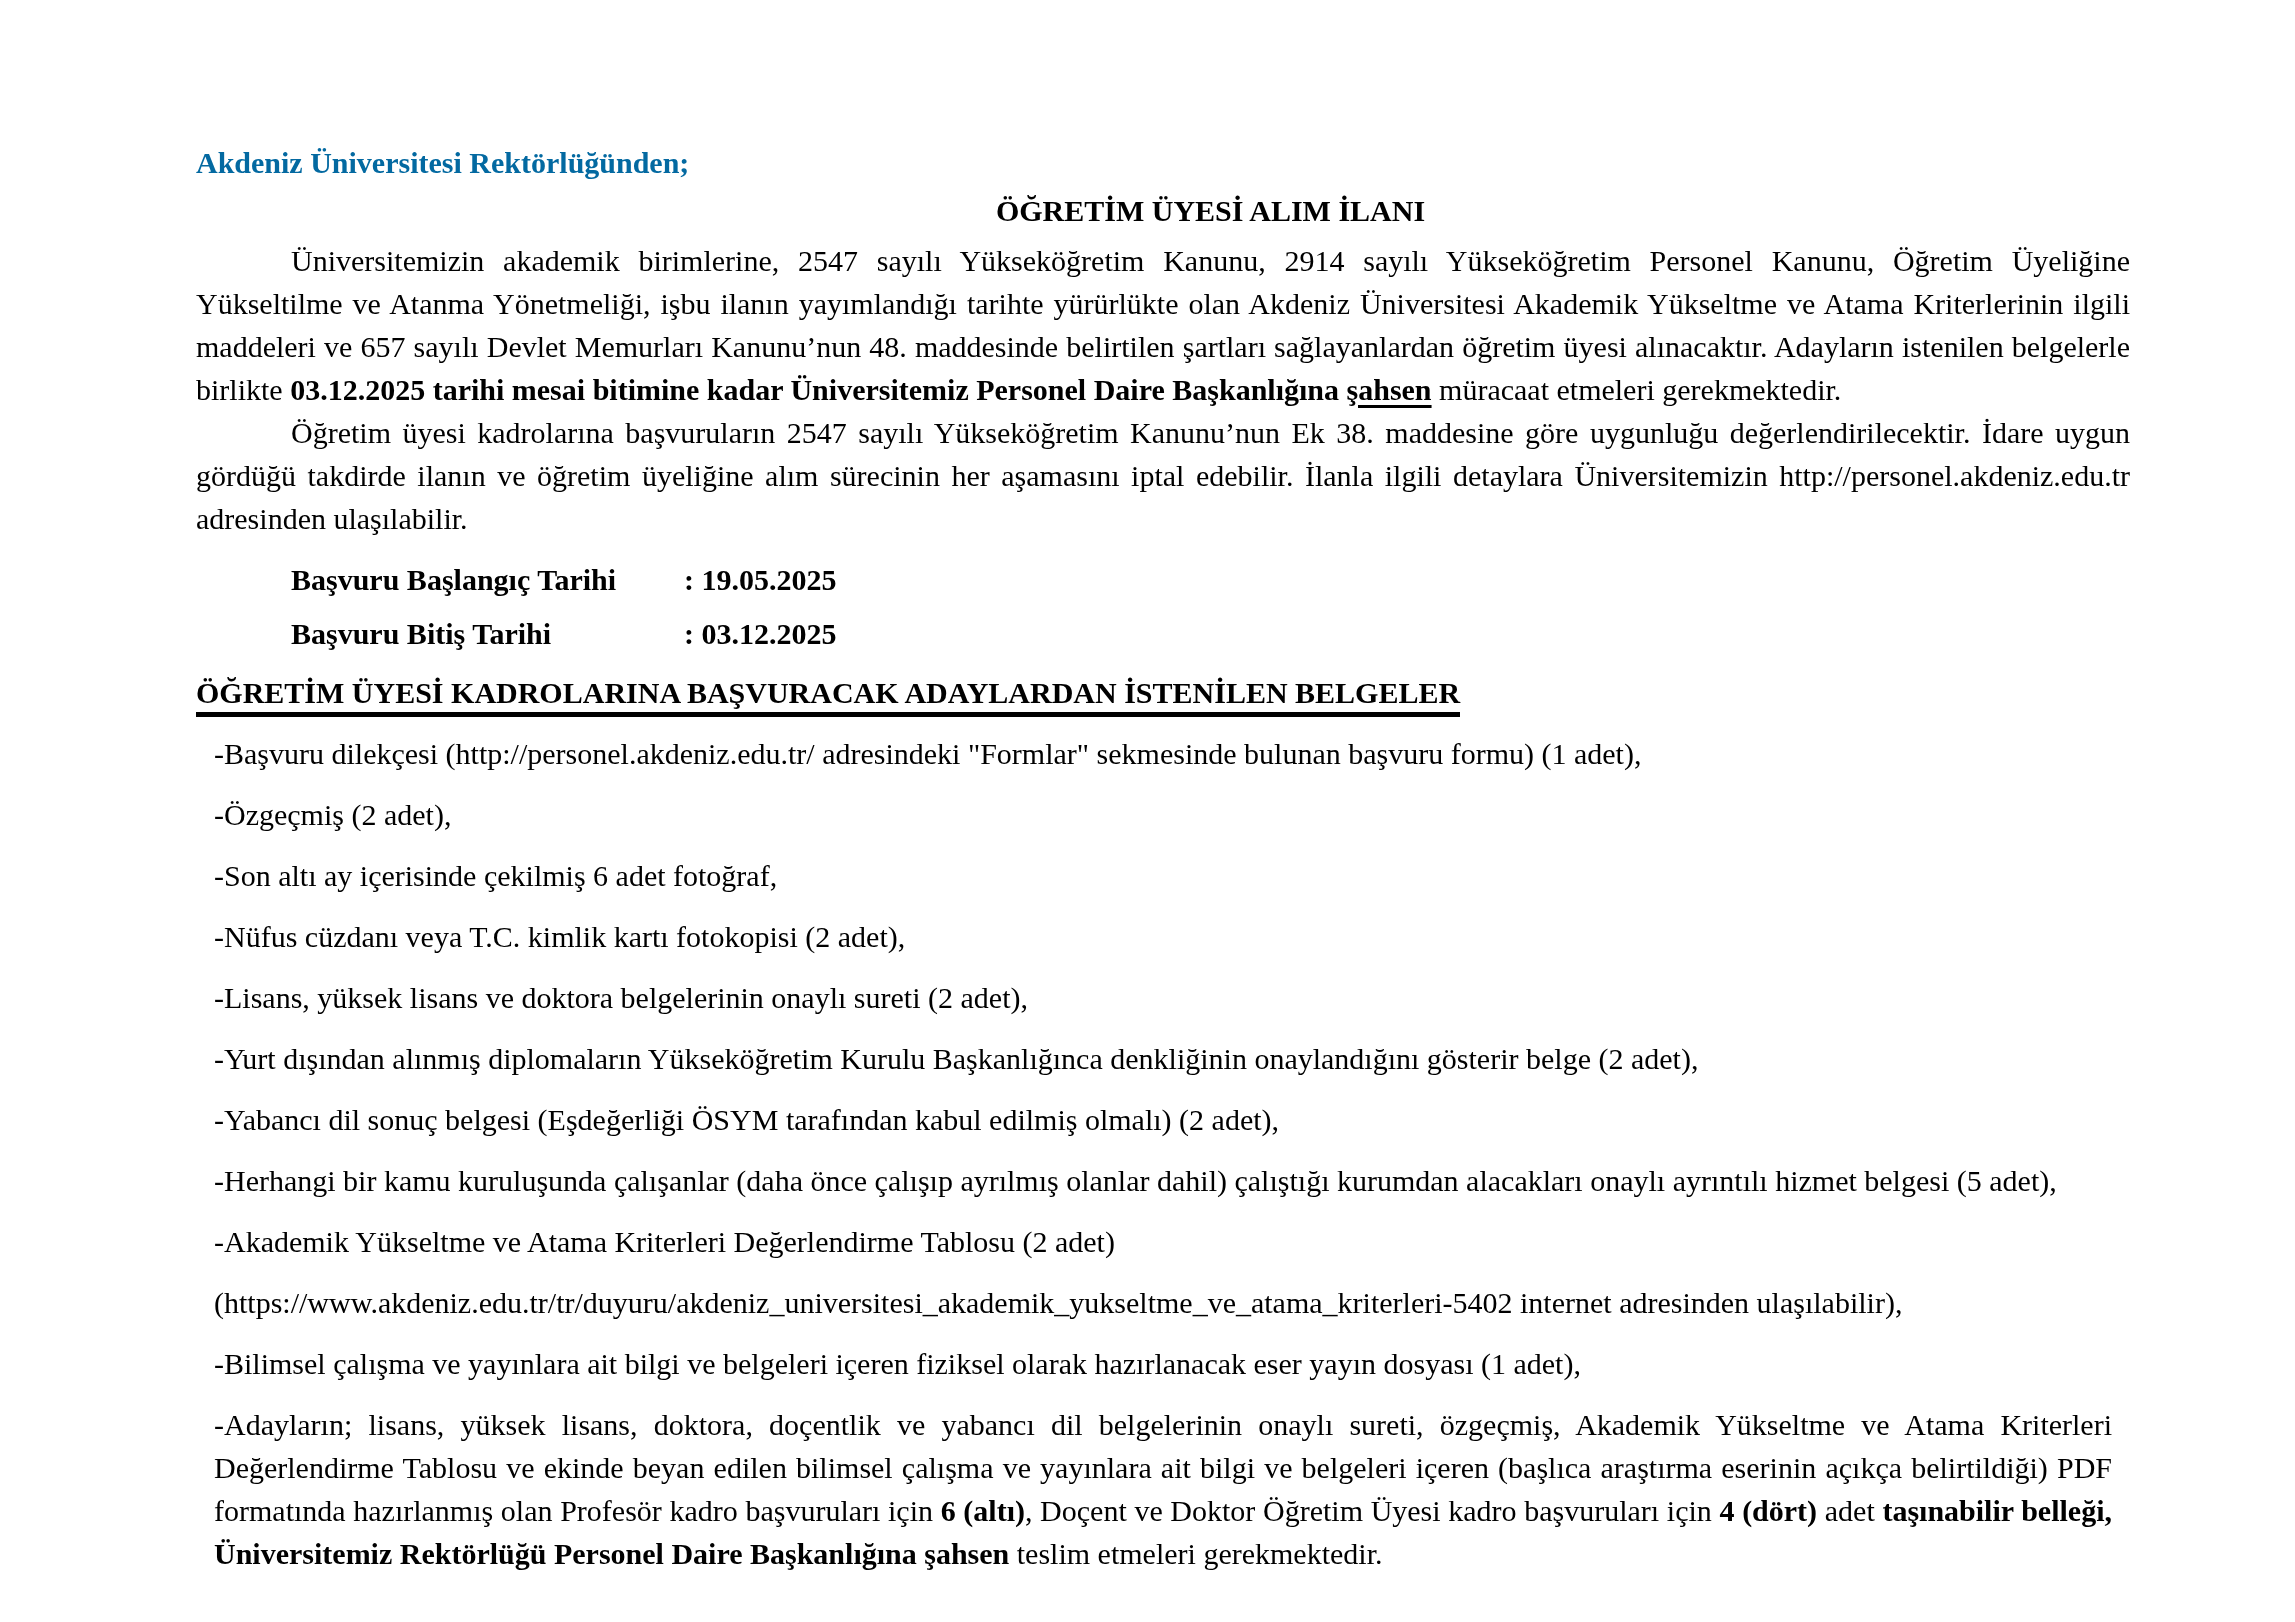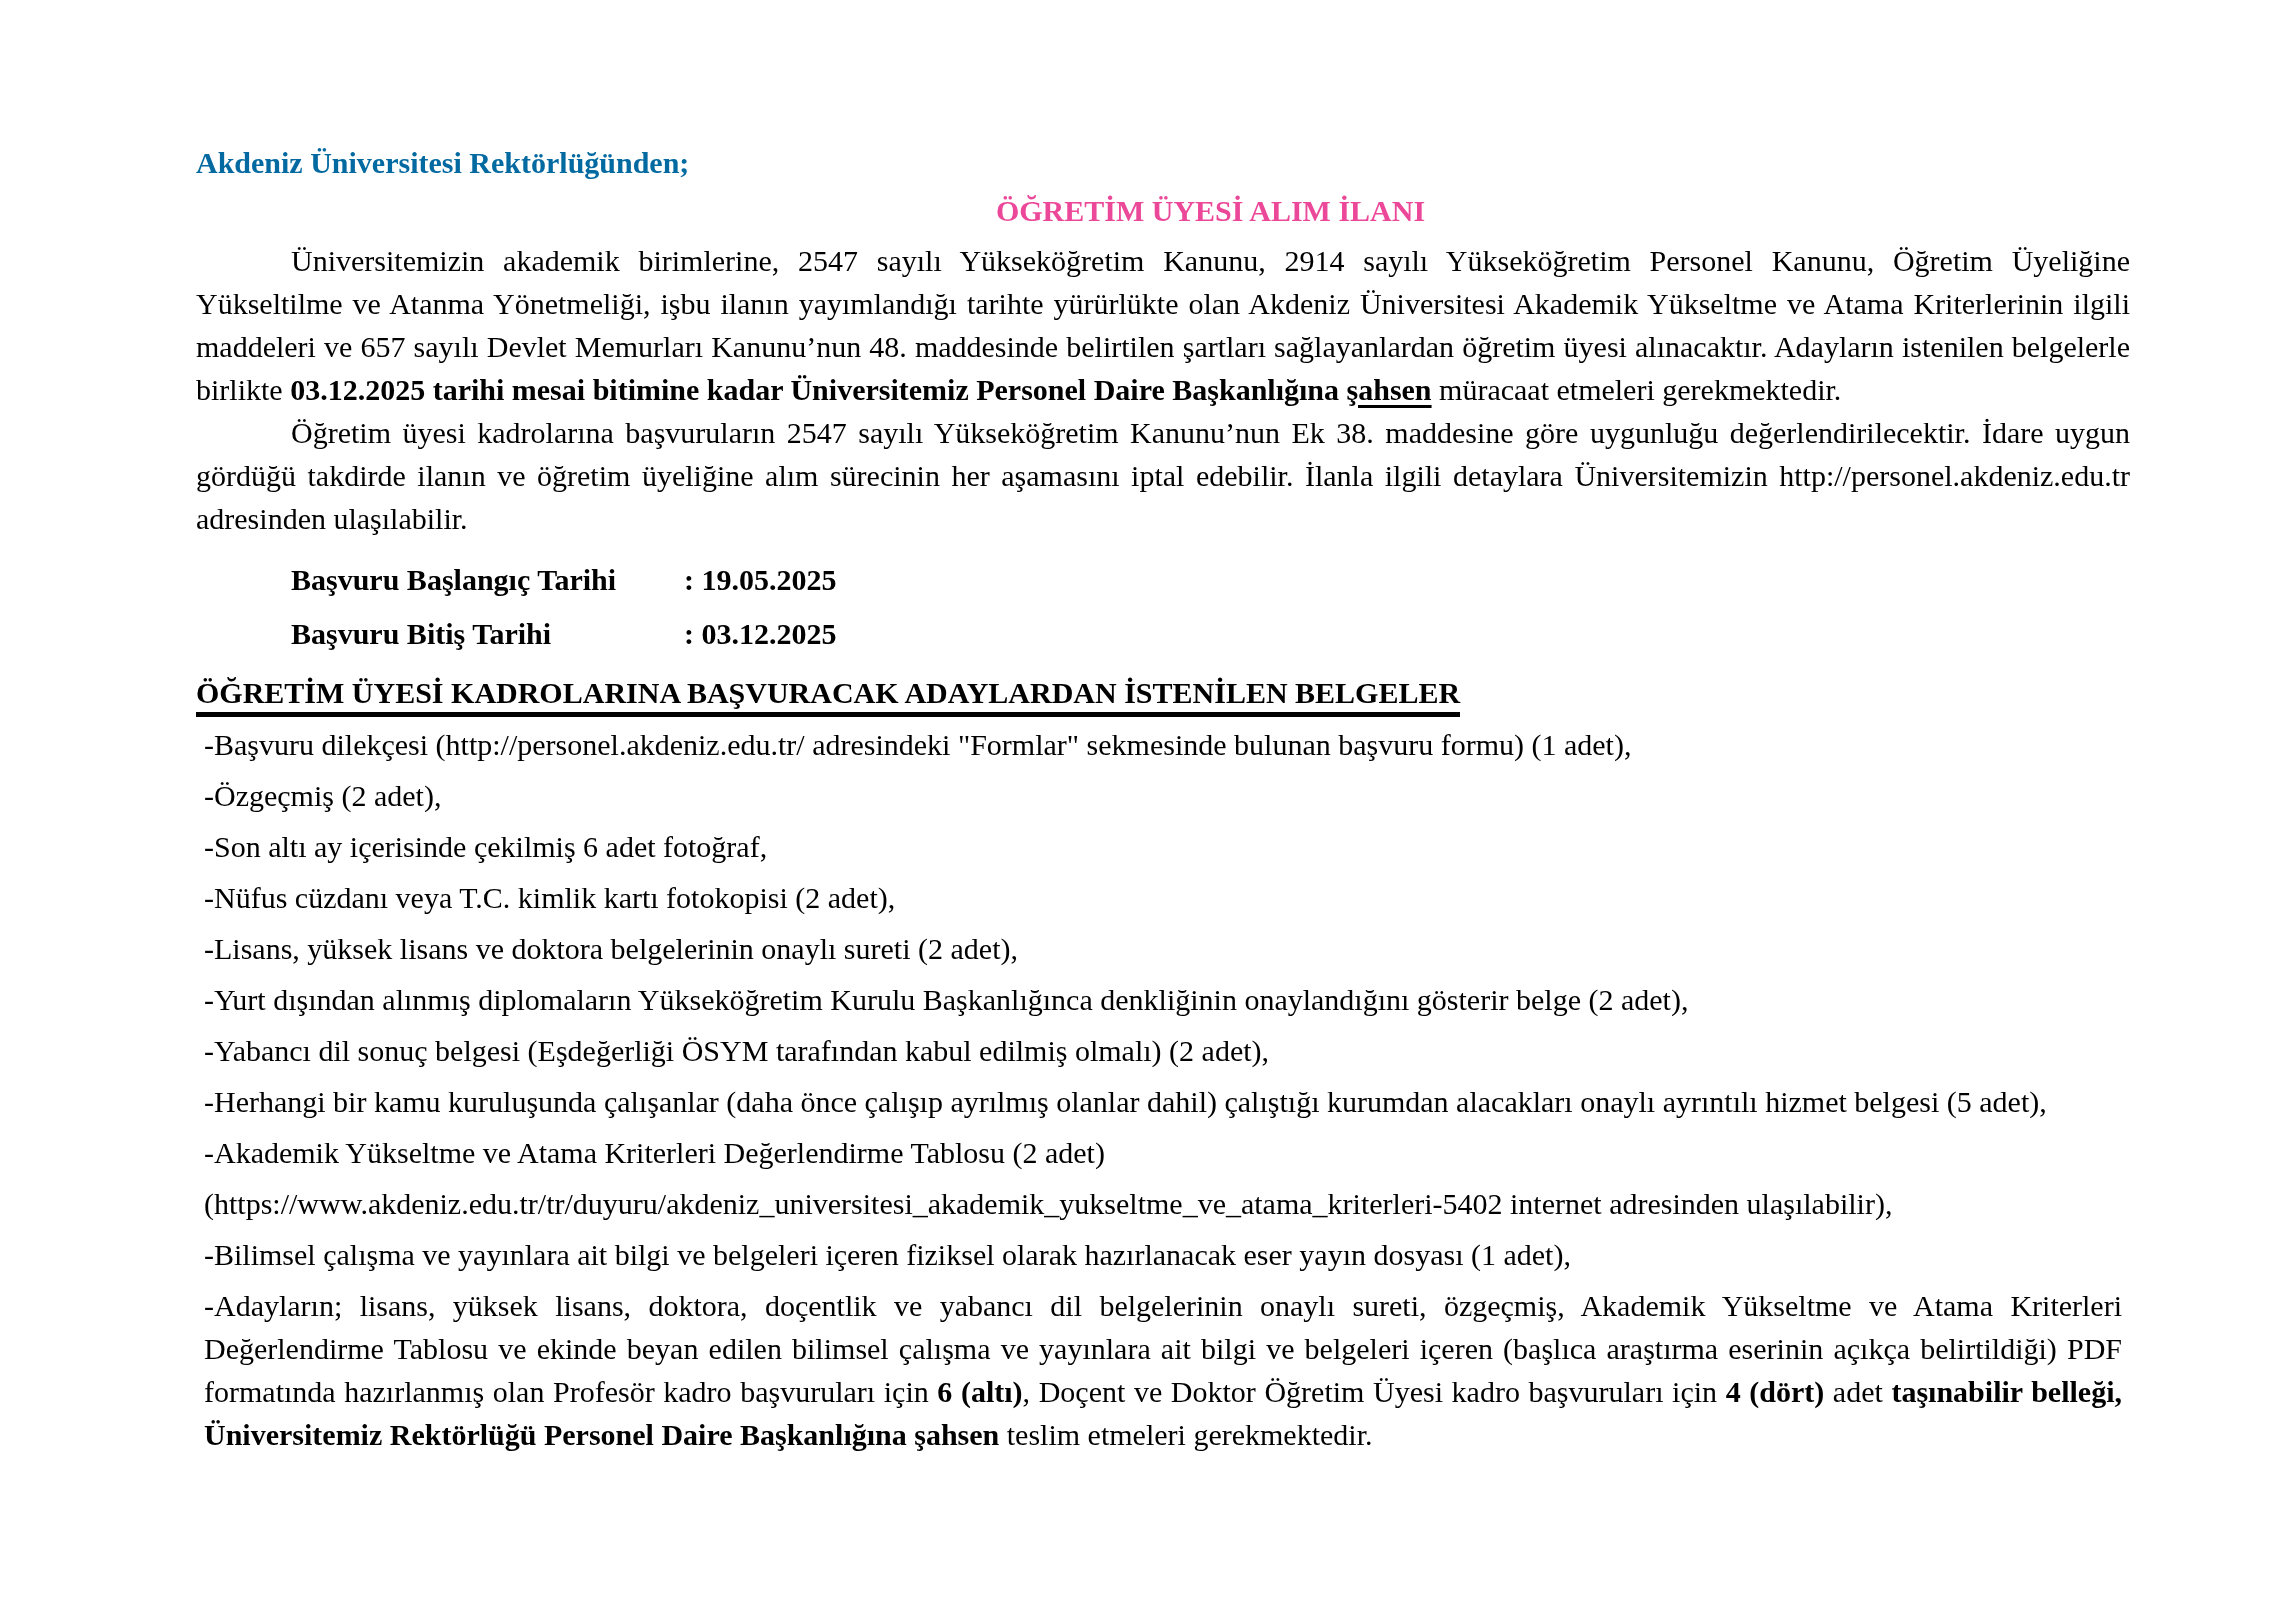--- a/index.html
+++ b/index.html
@@ -27,21 +27,21 @@
   .org-header {
     margin: 0 0 5.2px 0;
     font-weight: bold;
     color: #0369a1;
   }
   .doc-title {
     margin: 0 0 6.5px 0;
     text-align: center;
     text-indent: 95px;
     font-weight: bold;
-    color: #ec4899;
+    color: #000000;
   }
   .para {
     margin: 0;
     text-align: justify;
     text-indent: 95px;
   }
   .b { font-weight: bold; }
   .u { text-decoration: underline; text-decoration-thickness: 2.6px; text-underline-offset: 4.6px; margin-top: 25px; }
   .dates {
     margin: 13px 0 0 95px;
@@ -60,21 +60,21 @@
   }
   .section-heading .underline-wrap {
     border-bottom: 5.9px solid #000000;
     padding-bottom: 3.3px;
     text-align: center;
   }
   .doc-list {
     margin-top: 9.2px;
   }
   .doc-item {
-    margin: 8px;
+    margin: 18px;
     text-align: justify;
   }
 </style>
 </head>
 <body>
 
 <div class="page">
   <div class="content">
 
     <p class="org-header">Akdeniz Üniversitesi Rektörlüğünden;</p>

